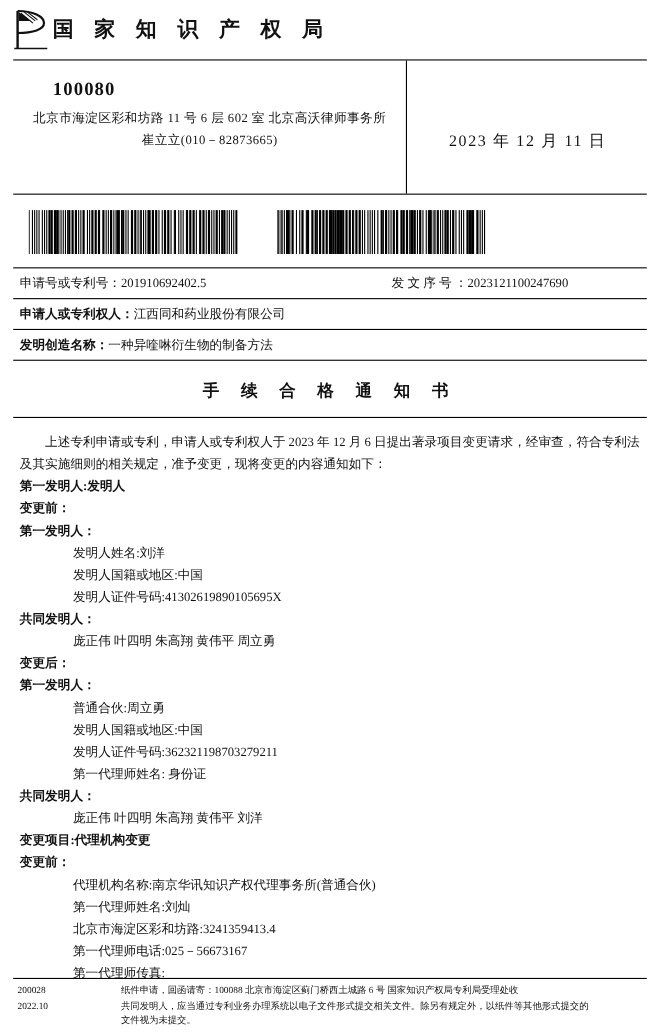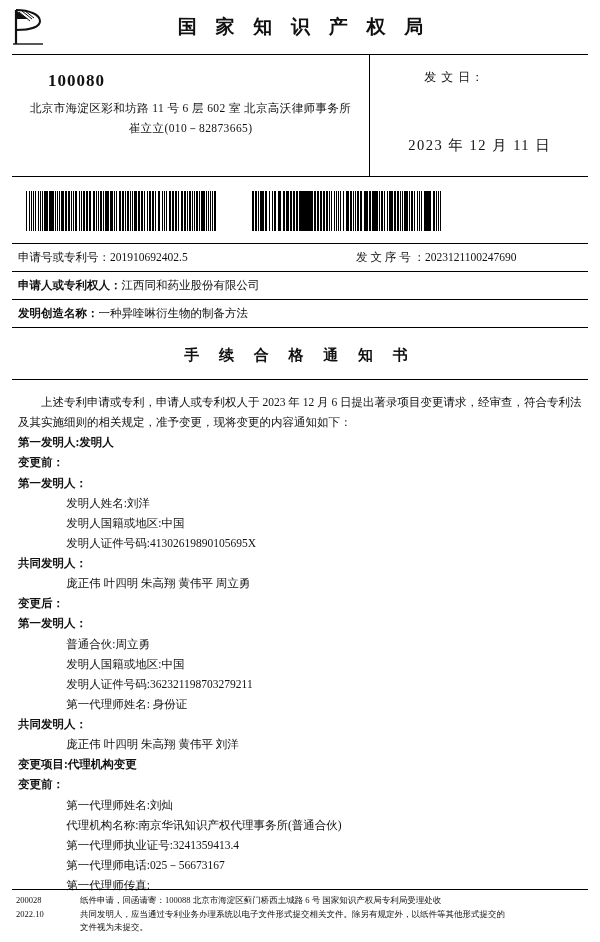--- a/index.html
+++ b/index.html
@@ -30,21 +30,20 @@
     padding-left: 10px;
   }
   .logo {
     width: 38px;
     height: 40px;
     flex: 0 0 38px;
     position: relative;
   }
   .header-title {
     flex: 1;
-    text-align: center;
     font-size: 19px;
     font-weight: bold;
     letter-spacing: 7px;
     padding-right: 40px;
     font-family: "Liberation Serif", serif;
   }
 
   .rule {
     border-top: 1px solid #000;
     margin: 0 12px;
@@ -158,21 +157,21 @@
     padding-top: 4px;
     display: flex;
     font-size: 8.5px;
     line-height: 1.55;
   }
   .footer-left {
     flex: 0 0 68px;
     padding-left: 4px;
   }
   .footer-right { flex: 1; }
-  .footer-right div { white-space: nowrap; }
+  .footer-right div { white-space: nowrap; margin-left: 30px; }
 </style>
 </head>
 <body>
 
 <div class="page">
 
   <div class="header">
     <div class="logo">
       <svg width="38" height="40" viewBox="0 0 38 40" aria-hidden="true">
         <path d="M6 3 L6 37" stroke="#111" stroke-width="2.2" fill="none"></path>
@@ -189,21 +188,20 @@
 
   <div class="rule"></div>
 
   <div class="addr-wrap">
     <div class="addr-left">
       <div class="postcode">100080</div>
       <div class="addr-line">北京市海淀区彩和坊路 11 号 6 层 602 室  北京高沃律师事务所</div>
       <div class="addr-line">崔立立(010－82873665)</div>
     </div>
     <div class="addr-right">
-      <div class="issue-label">发 文 日：</div>
       <div class="issue-date">2023 年 12 月 11 日</div>
     </div>
   </div>
 
   <div class="barcode-row">
     <div class="barcode b1" id="bc1">
         <i style="width:2px"></i>
         <i style="width:2px;background:transparent"></i>
         <i style="width:2px"></i>
         <i style="width:1px;background:transparent"></i>
@@ -559,23 +557,23 @@
     <div class="bold ind0">第一发明人：</div>
     <div class="ind2">普通合伙:周立勇</div>
     <div class="ind2">发明人国籍或地区:中国</div>
     <div class="ind2">发明人证件号码:362321198703279211</div>
     <div class="ind2">第一代理师姓名: 身份证</div>
     <div class="bold ind0">共同发明人：</div>
     <div class="ind2">庞正伟  叶四明  朱高翔  黄伟平  刘洋</div>
 
     <div class="bold ind0">变更项目:代理机构变更</div>
     <div class="bold ind0">变更前：</div>
+    <div class="ind2">代理机构名称:南京华讯知识产权代理事务所(普通合伙)</div>
     <div class="ind2">第一代理师姓名:刘灿</div>
-    <div class="ind2">代理机构名称:南京华讯知识产权代理事务所(普通合伙)</div>
-    <div class="ind2">第一代理师执业证号:3241359413.4</div>
+    <div class="ind2">北京市海淀区彩和坊路:3241359413.4</div>
     <div class="ind2">第一代理师电话:025－56673167</div>
     <div class="ind2">第一代理师传真:</div>
   </div>
 
   <div class="footer">
     <div class="footer-left">
       <div>200028</div>
       <div>2022.10</div>
     </div>
     <div class="footer-right">

